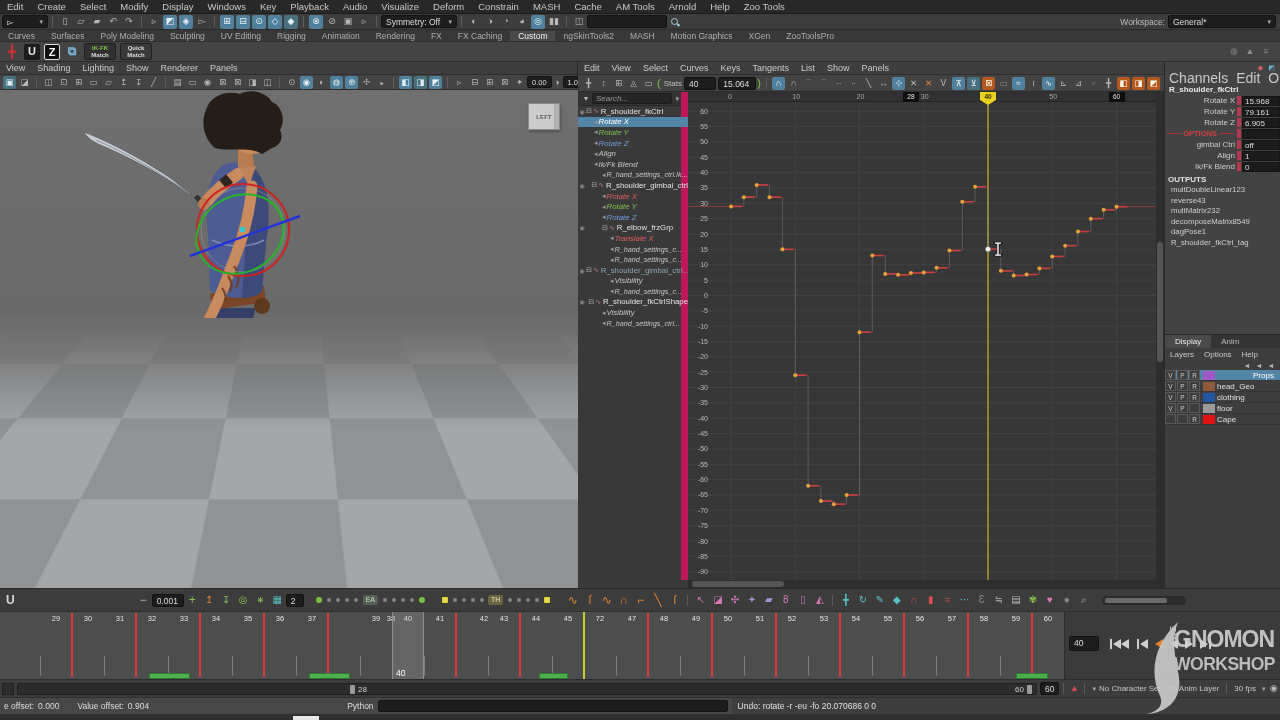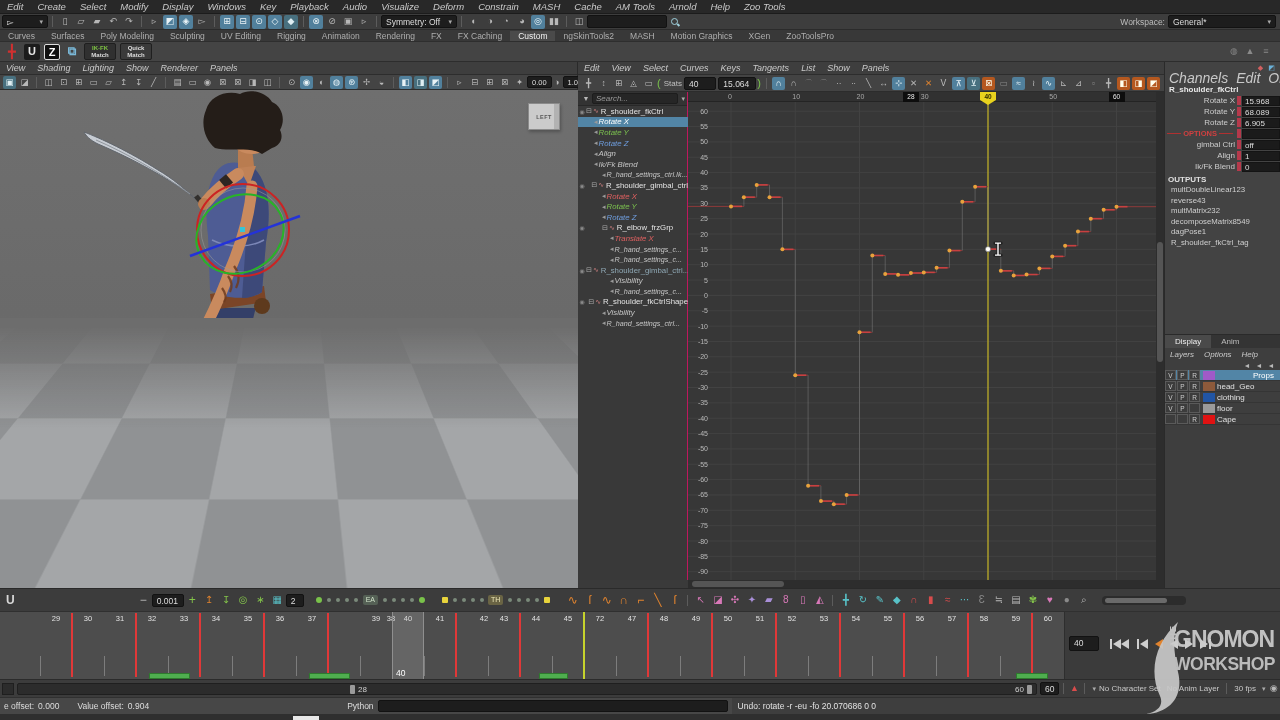--- a/index.html
+++ b/index.html
@@ -2,21 +2,21 @@
 <html><head>
 <meta charset="utf-8">
 <style>
   html,body{margin:0;padding:0;background:#222;}
   *{box-sizing:border-box;}
   #app{position:relative;width:1280px;height:720px;overflow:hidden;background:#434343;
        font-family:"Liberation Sans","DejaVu Sans",sans-serif;color:#c8c8c8;
        -webkit-user-select:none;user-select:none;}
   .abs{position:absolute;}
   .row{display:flex;align-items:center;}
-  .mi{padding:0 7px;font-size:9.5px;color:#c9c9c9;white-space:nowrap;cursor:default;font-style:italic;}
+  .mi{padding:0 7px;font-size:9.5px;color:#c9c9c9;white-space:nowrap;cursor:default;}
   .ic{width:14px;height:14px;line-height:13px;text-align:center;font-size:9px;color:#b8b8b8;
       border-radius:2px;margin:0 1px;flex:0 0 auto;}
   .ic.hl{background:#51809c;color:#e8f2f6;}
   .ic.hl2{background:#48707f;color:#dfeef2;}
   .ic.or{color:#e0832e;}
   .ic.orbg{background:#b5581f;color:#ffe;}
   .ic.grn{color:#84c54a;}
   .ic.pink{color:#d878b8;}
   .ic.purp{color:#a98fd8;}
   .ic.teal{color:#58c2c8;}
@@ -58,21 +58,21 @@
             box-shadow:inset -5px 0 0 #b2b2b2, 1px 2px 3px rgba(0,0,0,.25);
             font-size:5.5px;color:#555;text-align:center;line-height:26px;letter-spacing:.5px;font-weight:bold;}
   .hud{font-size:9px;color:#3f3f3f;}
   .hudlight{font-size:9px;color:#e4e4e4;text-shadow:0 1px 1px rgba(0,0,0,.4);}
   
   #graphed{left:578px;top:0;width:586px;height:526px;background:#3a3a3a;}
   #getoolbar{height:17px;background:#434343;border-bottom:1px solid #2c2c2c;display:flex;align-items:center;padding:0 3px;}
   #getoolbar .ic{width:13px;height:13px;font-size:8.5px;}
   .gbracket{color:#79c24a;font-size:11px;margin:0 1px;}
   #gebody{position:absolute;left:0;top:30px;width:586px;height:496px;}
-  #geoutliner{position:absolute;left:0;top:0;width:110px;height:488px;background:#393939;border-right:1px solid #be185d;}
+  #geoutliner{position:absolute;left:0;top:0;width:110px;height:488px;background:#393939;border-right:7px solid #be185d;}
   #gesearch{height:14px;display:flex;align-items:center;background:#333;border-bottom:1px solid #282828;padding:0 2px;}
   #gesearch .searchtxt{flex:1;font-size:8px;font-style:italic;color:#9a9a9a;background:#262626;
                        border:1px solid #1d1d1d;height:11px;line-height:10px;padding:0 3px;border-radius:2px;}
   #ge-tree{position:absolute;left:0;top:14px;width:110px;height:474px;overflow:hidden;}
   .orow{height:10.6px;display:flex;align-items:center;font-size:7.8px;font-style:italic;color:#c6c6c6;white-space:nowrap;}
   .orow .gut{width:8px;text-align:center;font-size:6px;color:#8a8a8a;font-style:normal;flex:0 0 auto;}
   .orow .exp{font-size:7px;color:#aaa;font-style:normal;margin-right:1px;flex:0 0 auto;}
   .orow .nico{font-size:7px;font-style:normal;margin-right:2px;flex:0 0 auto;}
   .orow.node{font-style:normal;color:#e4e4e4;}
   .orow.sel{background:#5285a6;color:#fff;}
@@ -812,21 +812,21 @@
       <div id="cb-object">R_shoulder_fkCtrl</div>
       <div id="cb-rows">
           <div class="crow">
             <span class="cname">Rotate X</span>
             <span class="ckey on"></span>
             <span class="cval">15.968</span>
           </div>
           <div class="crow">
             <span class="cname">Rotate Y</span>
             <span class="ckey on"></span>
-            <span class="cval">68.089</span>
+            <span class="cval">79.161</span>
           </div>
           <div class="crow">
             <span class="cname">Rotate Z</span>
             <span class="ckey on"></span>
             <span class="cval">6.905</span>
           </div>
           <div class="crow">
             <span class="dash"></span>
             <span class="optlabel">OPTIONS</span>
             <span class="dash"></span>

